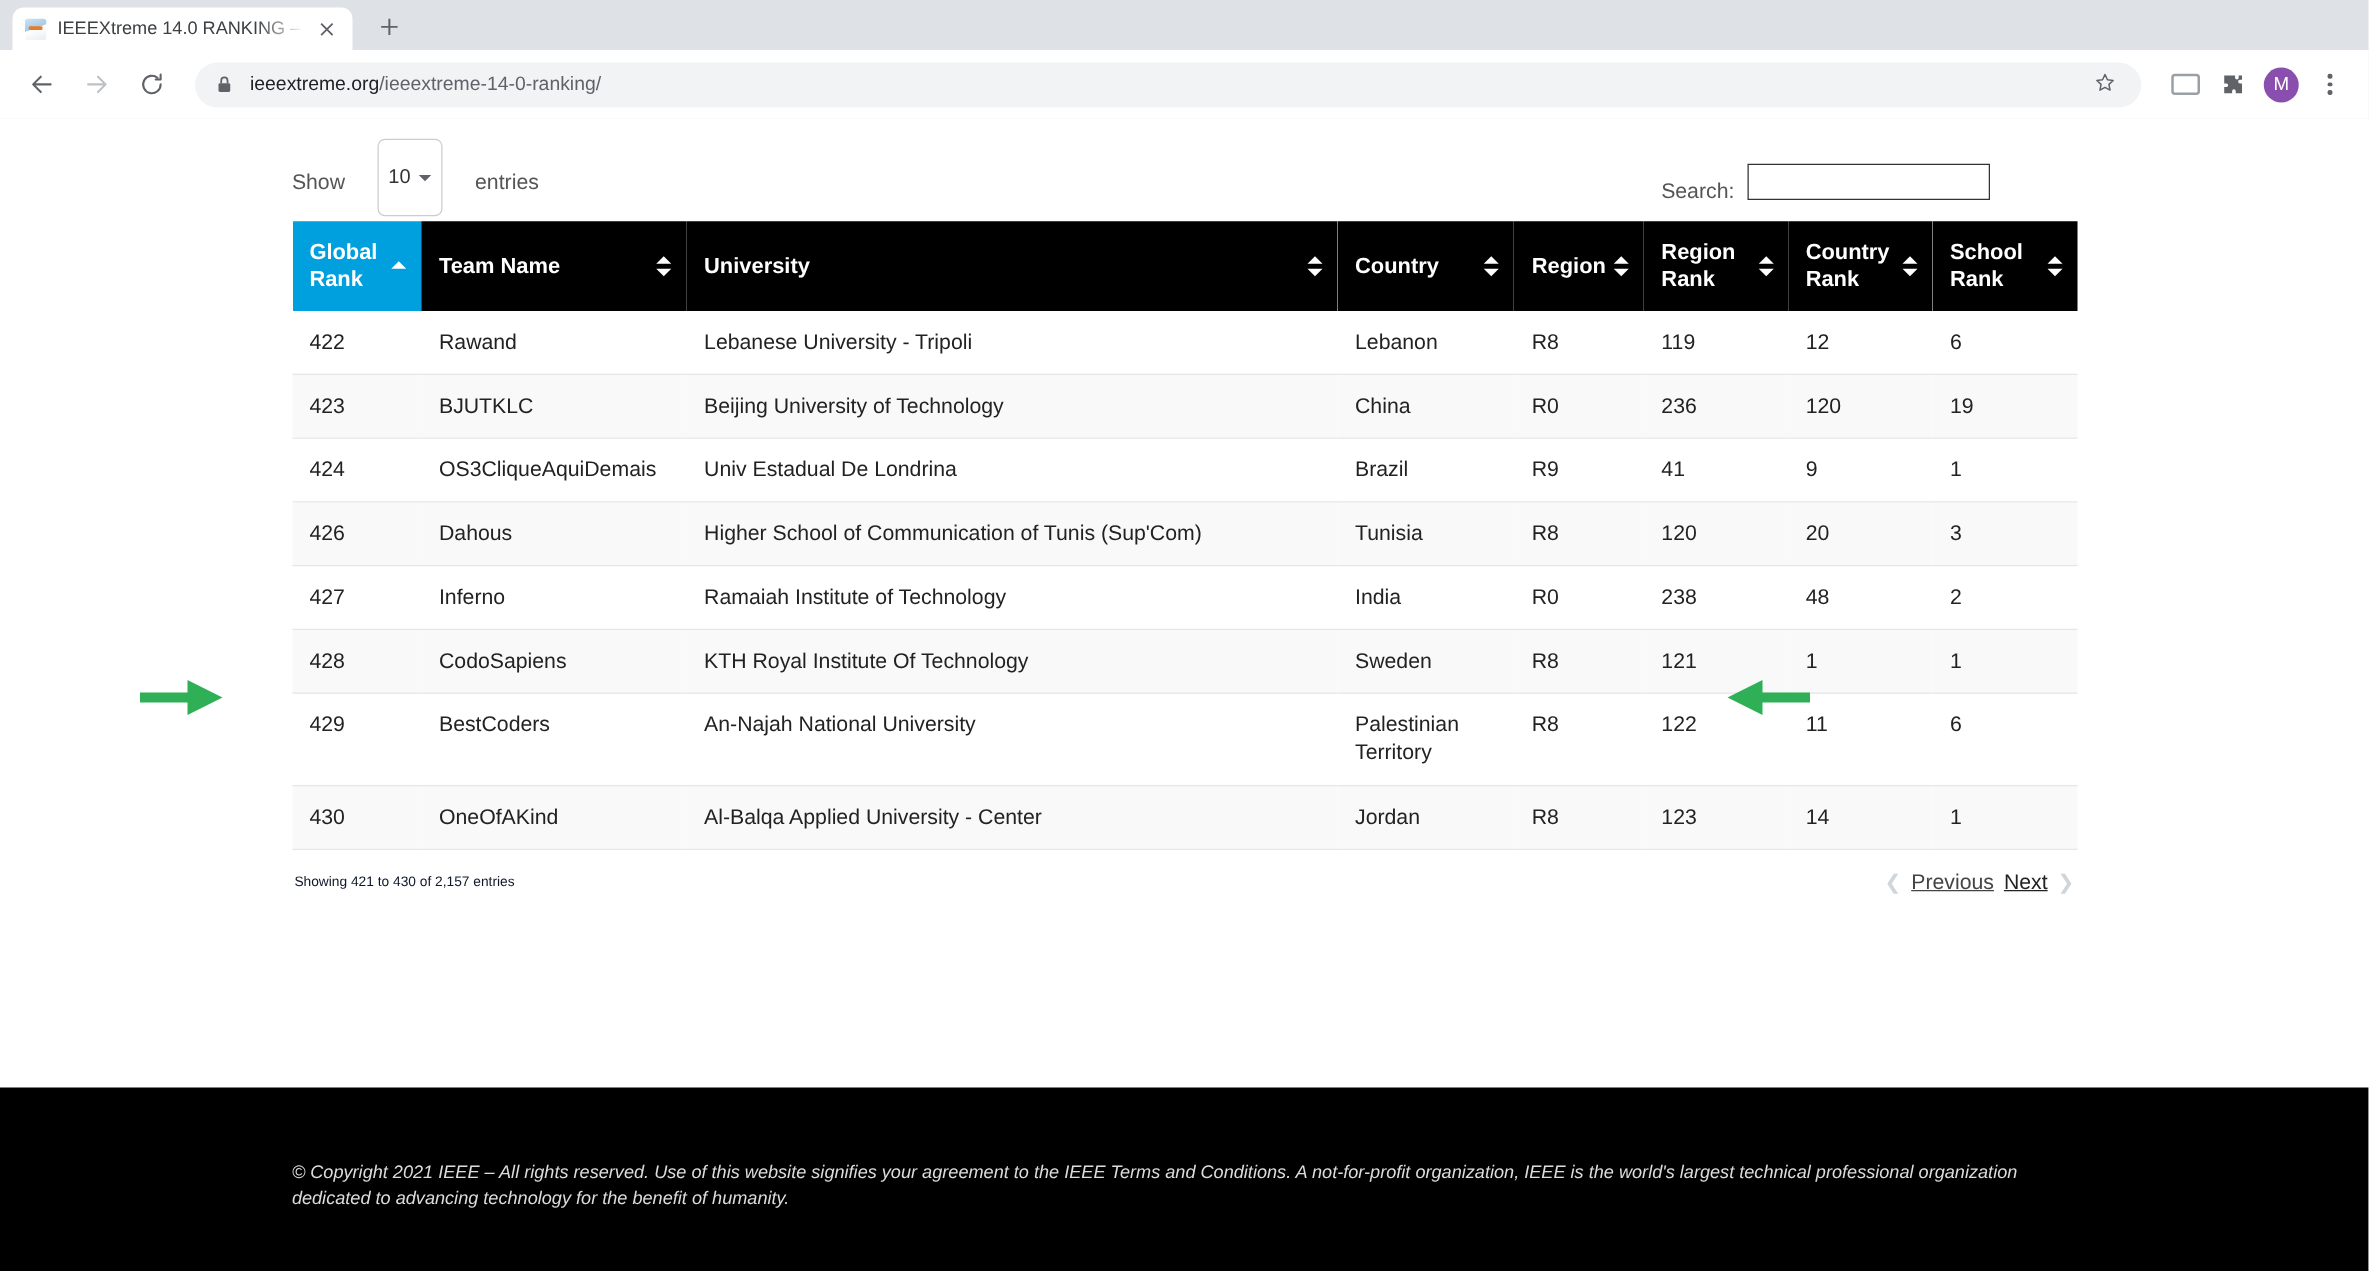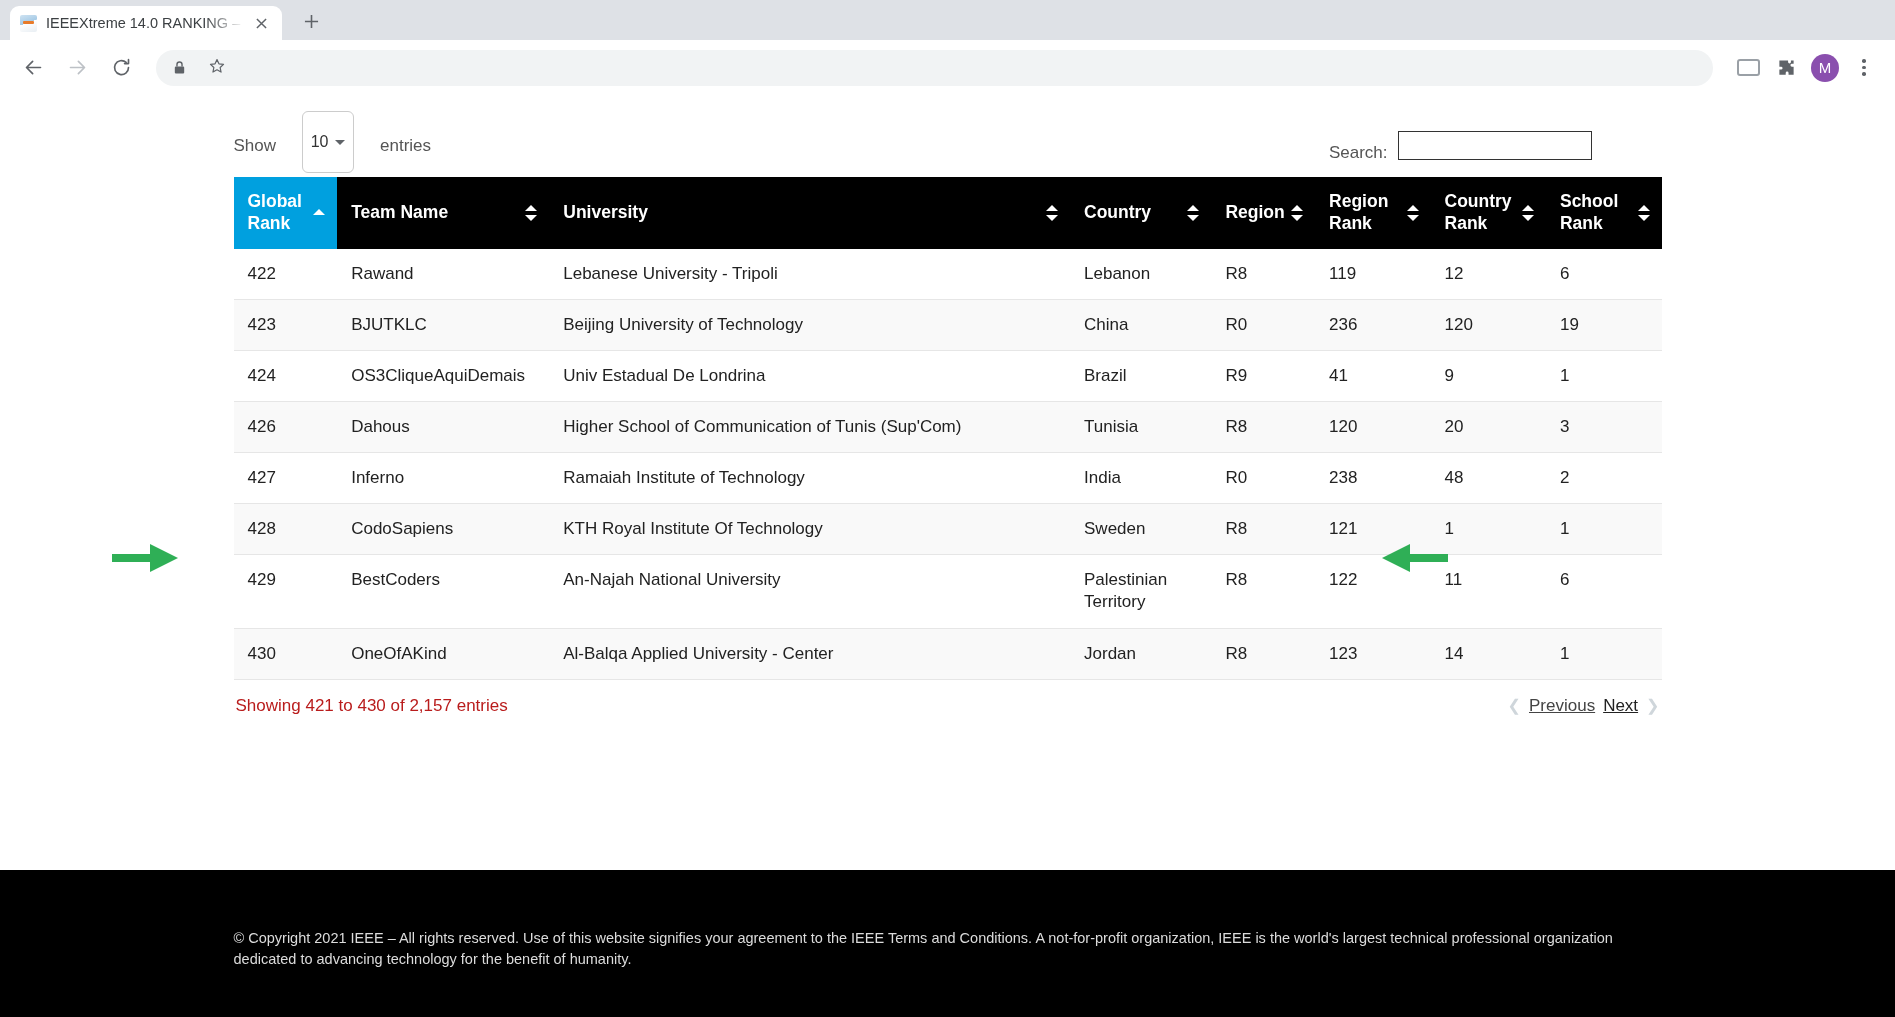--- a/index.html
+++ b/index.html
@@ -145,40 +145,40 @@
 
   table.rank tbody td {
     font-size: 17px; color: #222; padding: 14px 12px 14px 14px;
     border-bottom: 1px solid #e6e6e6; vertical-align: top; line-height: 1.3;
     background: #ffffff;
   }
   table.rank tbody tr:nth-child(even) td { background: #f9f9f9; }
   table.rank tbody tr.tall td { height: 60px; }
 
   .info-row { display: flex; align-items: center; justify-content: space-between; padding: 16px 2px 0 2px; }
-  .dt-info { font-size: 17px; color: #b91c1c; }
+  .dt-info { font-size: 11px; color: #0f172a; }
   .dt-paging { display: flex; align-items: center; gap: 8px; font-size: 17px; }
   .dt-paging .chev { color: #cfd6db; font-size: 16px; }
   .dt-paging a { color: #222; text-decoration: underline; }
   .dt-paging a.prev { color: #444; }
 
   
   .arrow { position: absolute; z-index: 20; }
   .arrow svg { display: block; }
 
   
   .footer {
     background: #000000; color: #ffffff; height: 242px;
     padding: 58px 0 0 0; position: relative;
   }
   .footer-inner { width: 1428px; margin: 0 auto; }
   .footer-links { font-size: 16.5px; color: #ffffff; margin-bottom: 20px; }
   .footer-links a { color: #ffffff; text-decoration: none; }
   .footer-links .sep { color: #ffffff; padding: 0 6px; }
-  .footer-copy { font-size: 14.5px; color: #dcdcdc; line-height: 1.48; max-width: 1430px; }
+  .footer-copy { font-size: 14.5px; color: #dcdcdc; line-height: 1.48; max-width: 1430px; font-style: italic; }
 </style>
 </head>
 <body>
 
 <div class="browser">
 
   <div class="tabstrip">
     <div class="tab">
       <span class="tab-favicon"></span>
       <span class="tab-title">IEEEXtreme 14.0 RANKING – IEEE</span>
@@ -213,20 +213,21 @@
         </svg>
     </div>
 
     <div class="omnibox">
       <span class="lock-icon">
         <svg viewBox="0 0 16 16">
             <rect x="3" y="7" width="10" height="7.5" rx="1.2" fill="currentColor"></rect>
             <path d="M5.3 7 V4.8 a2.7 2.7 0 0 1 5.4 0 V7" stroke="currentColor" stroke-width="1.5" fill="none"></path>
           </svg>
       </span>
+      <span class="url"><span class="host">ieeextreme.org</span><span class="path">/ieeextreme-14-0-ranking/</span></span>
       <span class="star-icon">
         <svg viewBox="0 0 24 24">
             <path d="M12 3.5 l2.6 5.6 6.1.7 -4.5 4.2 1.2 6.1 -5.4-3 -5.4 3 1.2-6.1 -4.5-4.2 6.1-.7z" stroke="currentColor" stroke-width="1.6" fill="none" stroke-linejoin="round"></path>
           </svg>
       </span>
     </div>
 
     <div class="tool-right">
       <div class="tool-icon">
         <span class="media-icon"></span>

